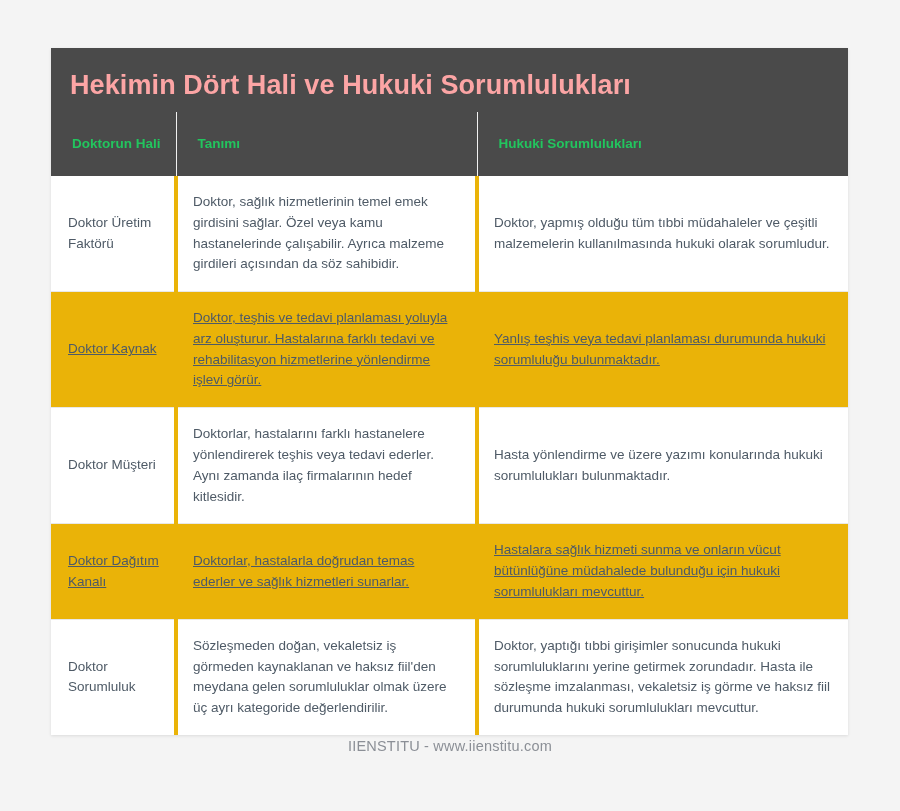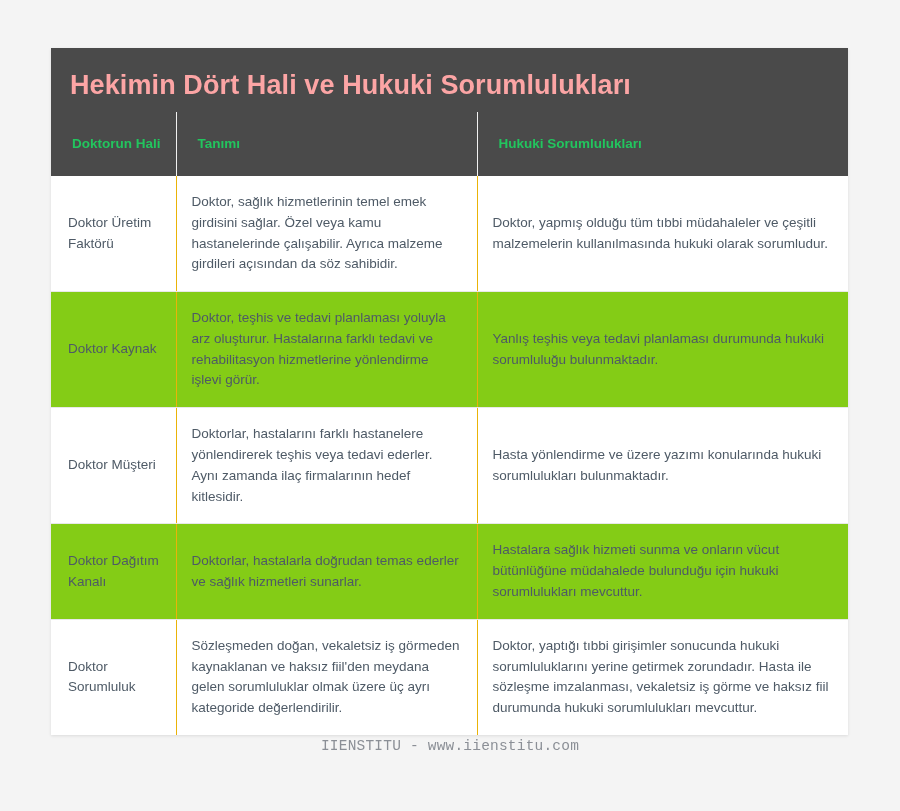--- a/index.html
+++ b/index.html
@@ -69,48 +69,47 @@
     line-height: 1.35;
   }
   thead th:last-child { border-right: none; }
 
   tbody td {
     font-size: 13.5px;
     color: #4e5a66;
     vertical-align: middle;
     padding: 16px 16px 16px 15px;
     line-height: 1.54;
-    border-right: 1px solid #eab308;
+    border-right: 4px solid #eab308;
     border-bottom: 1px solid #e8e8e8;
     box-sizing: border-box;
     word-wrap: break-word;
   }
   tbody td:last-child { border-right: none; }
   tbody tr:last-child td { border-bottom: none; }
 
   tbody tr.odd  td { background: #ffffff; }
-  tbody tr.even td { background: #84cc16; }
+  tbody tr.even td { background: #eab308; text-decoration: underline; }
 
   tbody td.col-first {
     padding-left: 17px;
     padding-right: 10px;
     margin-left: 19px;
   }
 
   
   .footer {
     position: absolute;
     left: 0;
     top: 738px;
     width: 900px;
     text-align: center;
     font-size: 14.5px;
     color: #8b8f96;
     letter-spacing: 0.2px;
-    font-family: Liberation Mono, monospace;
   }
 </style>
 </head>
 <body>
 
 <div id="page">
 
   <div class="card">
 
     <div class="title-bar">Hekimin Dört Hali ve Hukuki Sorumlulukları</div>

